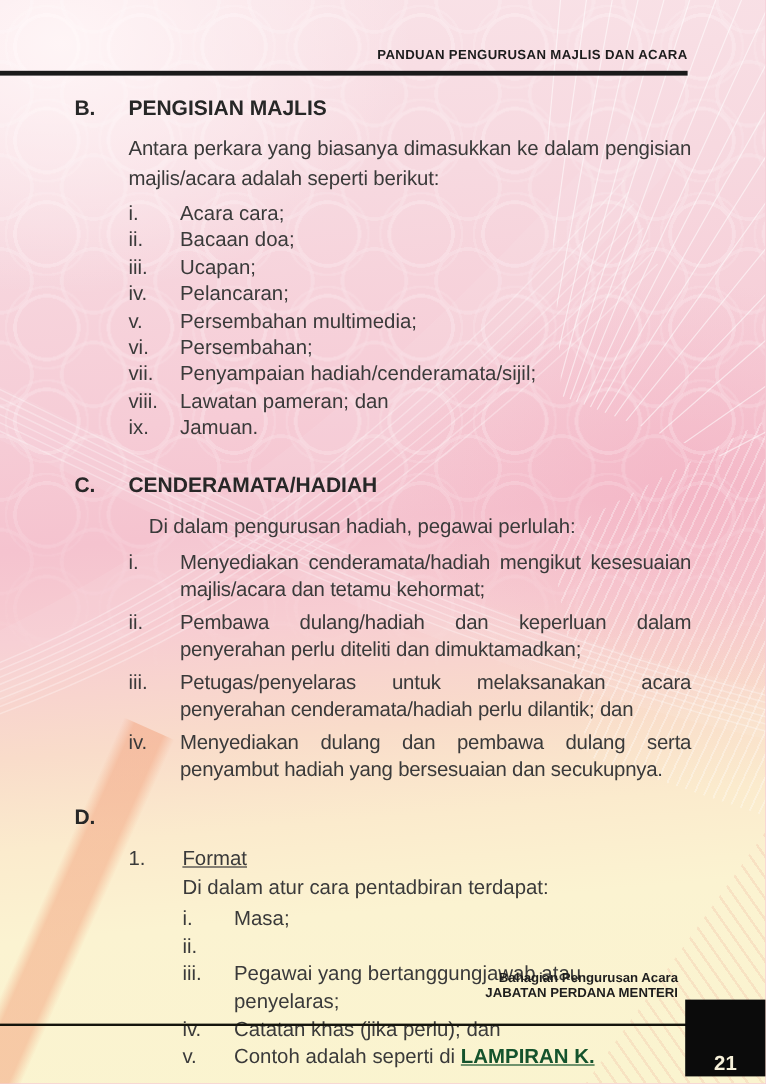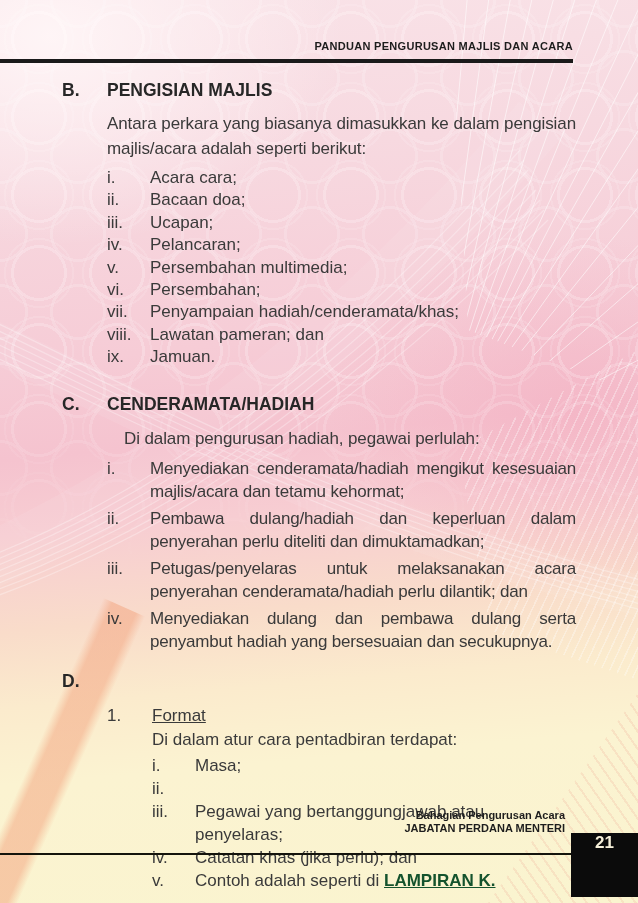--- a/index.html
+++ b/index.html
@@ -71,21 +71,21 @@
   .list-d .li{line-height:23px;}
   .lampiran{font-weight:700;text-decoration:underline;color:#14532d;}
   
   .footer-rule{position:absolute;left:0;top:853px;width:573px;height:2px;background:#14140c;z-index:2;}
   .footer-text{
     position:absolute;right:73px;top:809px;z-index:2;text-align:right;
     font-size:11px;font-weight:700;color:#1d1d1d;line-height:13px;
   }
   .page-box{
     position:absolute;left:571px;top:833px;width:67px;height:64px;background:#0b0b0b;z-index:3;
-    display:flex;align-items:flex-start;justify-content:center;
+    display:flex;align-items:flex-end;justify-content:center;
     color:#f7f1da;font-size:17px;font-weight:700;
   }
 </style>
 </head>
 <body>
 
 <div class="bg-base"></div>
 <div class="floral"></div>
 <svg class="deco-svg" width="638" height="903" viewBox="0 0 638 903">
   <defs>
@@ -170,21 +170,21 @@
         <div class="li">
             <span class="num">v.</span>
             <span class="txt">Persembahan multimedia;</span>
           </div>
         <div class="li">
             <span class="num">vi.</span>
             <span class="txt">Persembahan;</span>
           </div>
         <div class="li">
             <span class="num">vii.</span>
-            <span class="txt">Penyampaian hadiah/cenderamata/khas;</span>
+            <span class="txt">Penyampaian hadiah/cenderamata/sijil;</span>
           </div>
         <div class="li">
             <span class="num">viii.</span>
             <span class="txt">Lawatan pameran; dan</span>
           </div>
         <div class="li">
             <span class="num">ix.</span>
             <span class="txt">Jamuan.</span>
           </div>
       </div>

